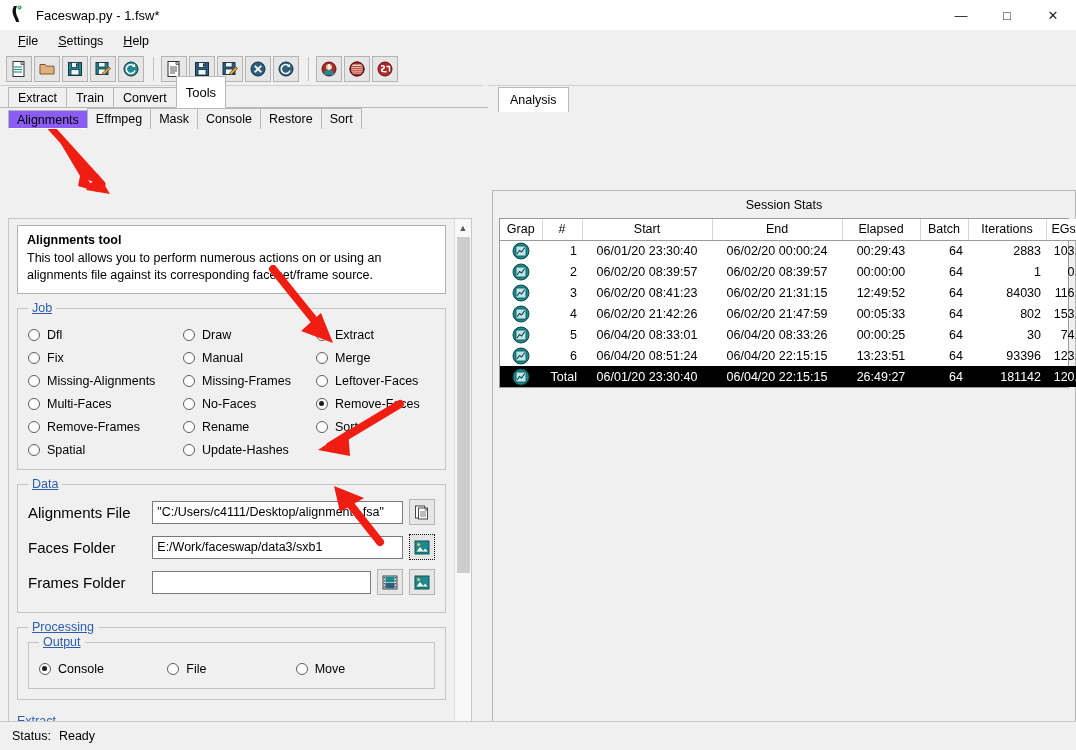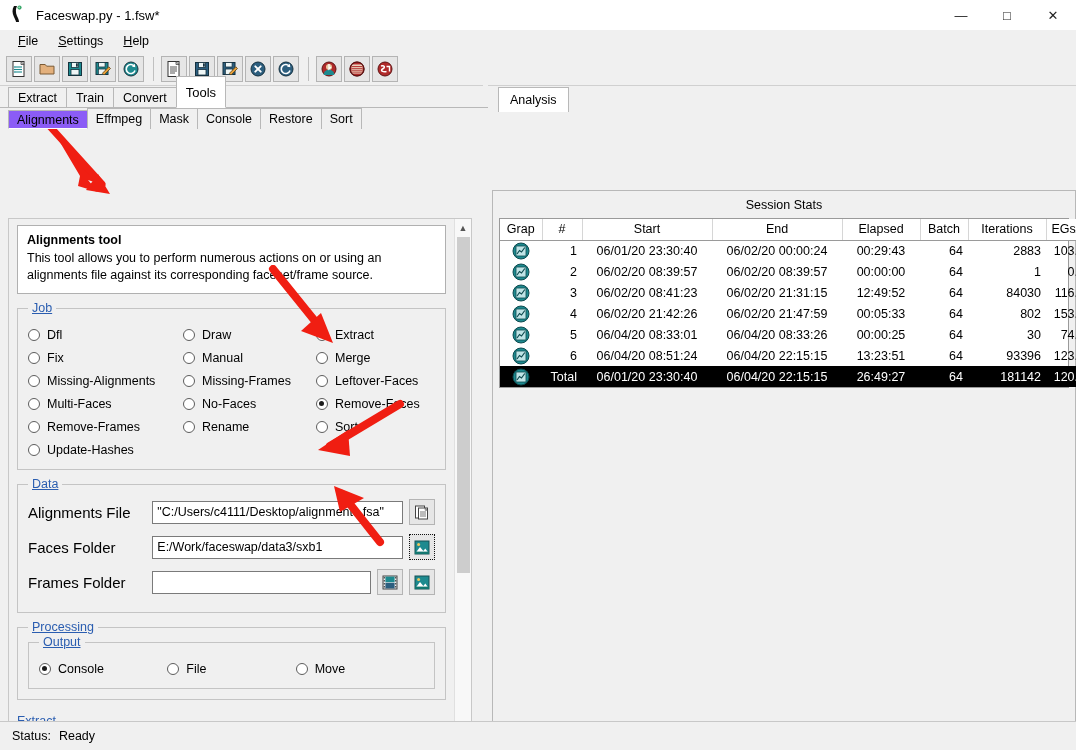--- a/index.html
+++ b/index.html
@@ -415,20 +415,24 @@
               </div>
             <div class="radio">
                 <span class="rdot"></span>
                 <span>Rename</span>
               </div>
             <div class="radio">
                 <span class="rdot"></span>
                 <span>Sort</span>
               </div>
 
+            <div class="radio">
+                <span class="rdot"></span>
+                <span>Spatial</span>
+              </div>
             <div class="radio">
                 <span class="rdot"></span>
                 <span>Update-Hashes</span>
               </div>
             <div></div>
           </div>
         </div>
 
         <div class="group">
           <div class="legend">Data</div>

